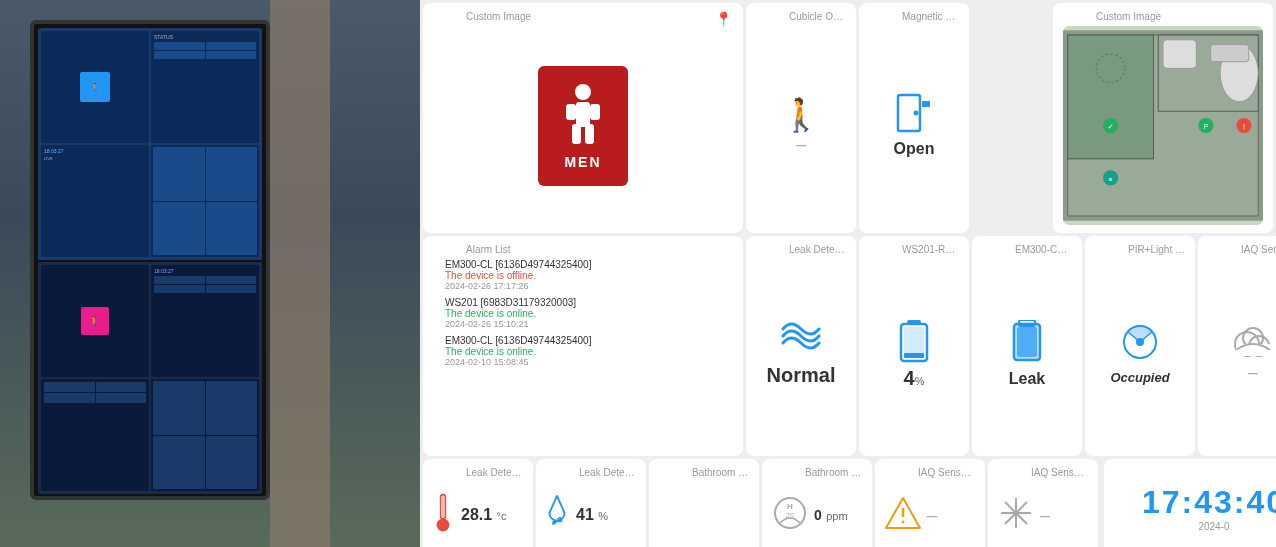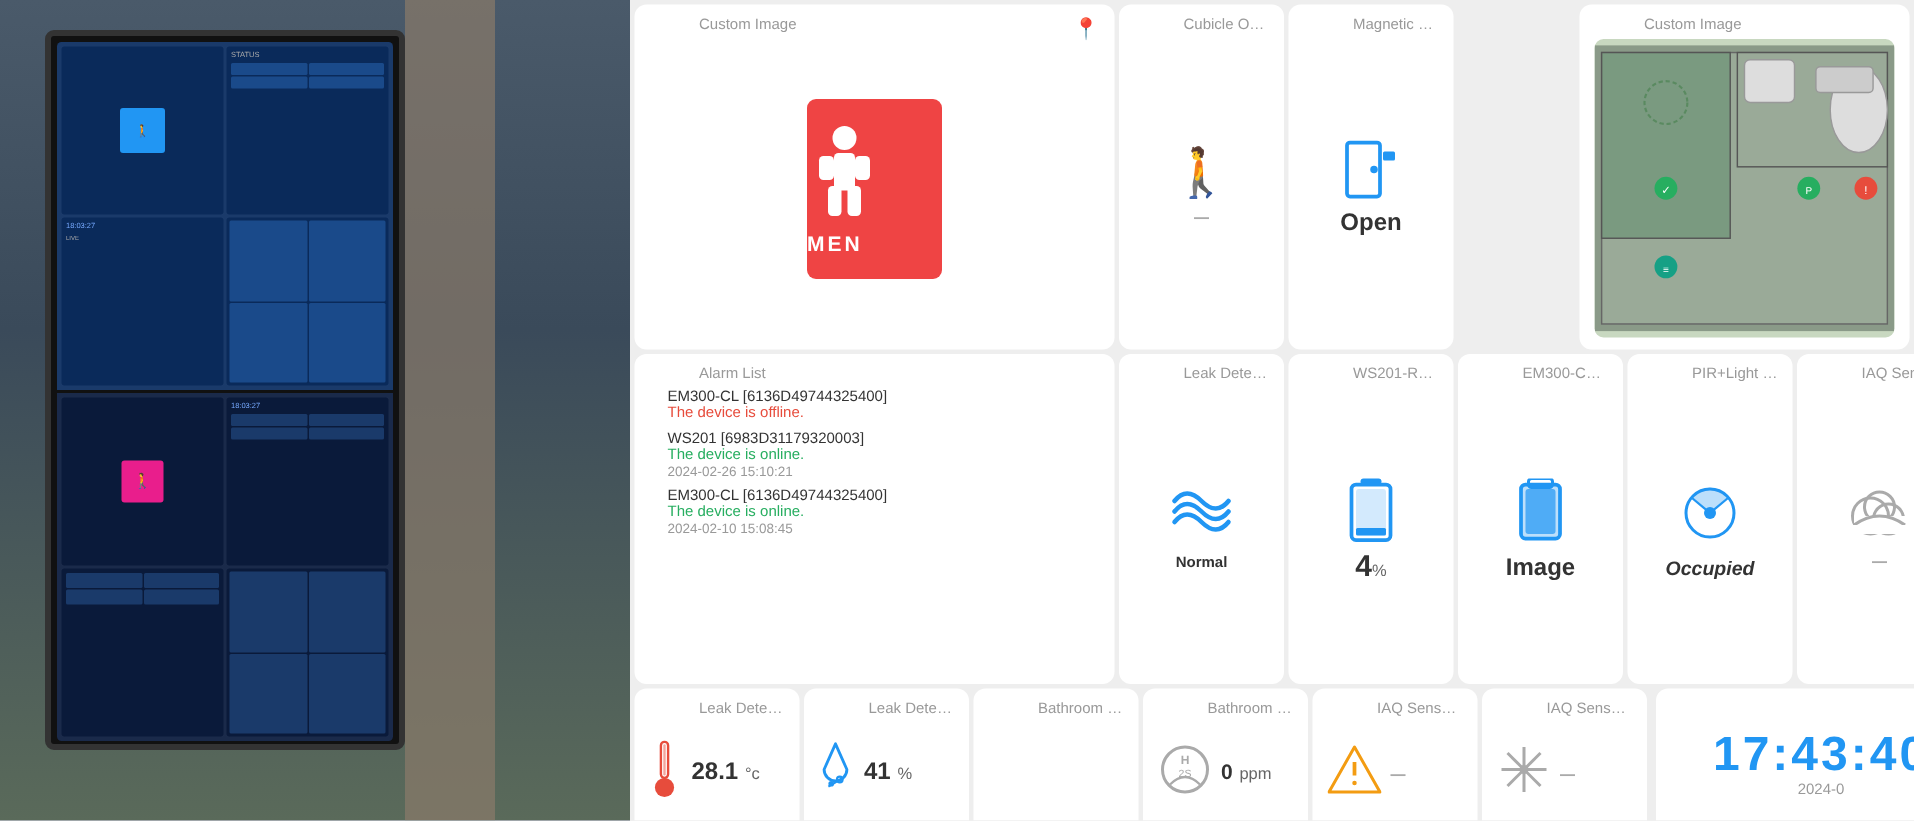--- a/index.html
+++ b/index.html
@@ -95,25 +95,25 @@
     }
     .men-icon-container {
       flex: 1;
       display: flex;
       align-items: center;
       justify-content: center;
     }
     .men-sign {
       width: 90px;
       height: 120px;
-      background: #ef4444;
+      background: #b91c1c;
       border-radius: 6px;
       display: flex;
       flex-direction: column;
-      align-items: flex-start;
+      align-items: center;
       justify-content: center;
       color: white;
     }
     .men-sign svg {
       width: 50px;
       height: 70px;
     }
     .men-label {
       font-size: 14px;
       font-weight: bold;
@@ -318,20 +318,21 @@
   </div>
 
   <div style="display:flex;gap:3px;height:220px;flex-shrink:0;">
 
     <div class="card" style="width:320px;flex-shrink:0;">
       <div class="card-title">Alarm List</div>
       <div class="alarm-scroll">
         <div class="alarm-item">
           <div class="alarm-device">EM300-CL [6136D49744325400]</div>
           <div class="alarm-status-offline">The device is offline.</div>
+          <div class="alarm-time">2024-02-26 17:17:26</div>
         </div>
         <div class="alarm-item">
           <div class="alarm-device">WS201 [6983D31179320003]</div>
           <div class="alarm-status-online">The device is online.</div>
           <div class="alarm-time">2024-02-26 15:10:21</div>
         </div>
         <div class="alarm-item">
           <div class="alarm-device">EM300-CL [6136D49744325400]</div>
           <div class="alarm-status-online">The device is online.</div>
           <div class="alarm-time">2024-02-10 15:08:45</div>
@@ -342,21 +343,21 @@
     <div class="card" style="width:110px;flex-shrink:0;">
       <div class="card-title">Leak Detection Sensor...</div>
       <div class="card-center">
         <div>
           <svg width="40" height="35" viewBox="0 0 40 35">
             <path d="M2 15 Q10 5 20 15 Q30 25 38 15" fill="none" stroke="#2196F3" stroke-width="3" stroke-linecap="round"></path>
             <path d="M2 22 Q10 12 20 22 Q30 32 38 22" fill="none" stroke="#2196F3" stroke-width="3" stroke-linecap="round"></path>
             <path d="M2 8 Q10 -2 20 8 Q30 18 38 8" fill="none" stroke="#2196F3" stroke-width="3" stroke-linecap="round"></path>
           </svg>
         </div>
-        <div class="small-card-value" style="font-size:10px;margin-top:4px;">Normal</div>
+        <div class="small-card-value" style="font-size:20px;margin-top:4px;">Normal</div>
       </div>
     </div>
 
     <div class="card" style="width:110px;flex-shrink:0;">
       <div class="card-title">WS201-Remaining A...</div>
       <div class="card-center">
         <div>
           <svg width="30" height="45" viewBox="0 0 30 45">
             <rect x="8" y="2" width="14" height="4" rx="2" fill="#2196F3"></rect>
             <rect x="2" y="6" width="26" height="37" rx="3" fill="none" stroke="#2196F3" stroke-width="2.5"></rect>
@@ -375,21 +376,21 @@
       <div class="card-title">EM300-CL-Liquid Lev...</div>
       <div class="card-center">
         <div>
           <svg width="32" height="42" viewBox="0 0 32 42">
             <rect x="3" y="4" width="26" height="36" rx="3" fill="#2196F3" opacity="0.3"></rect>
             <rect x="3" y="4" width="26" height="36" rx="3" fill="none" stroke="#2196F3" stroke-width="2.5"></rect>
             <rect x="6" y="7" width="20" height="30" rx="2" fill="#2196F3" opacity="0.7"></rect>
             <rect x="8" y="0" width="16" height="6" rx="2" fill="none" stroke="#2196F3" stroke-width="2"></rect>
           </svg>
         </div>
-        <div class="small-card-value status-blue" style="font-size:16px;margin-top:4px;">Image</div>
+        <div class="small-card-value status-blue" style="font-size:16px;margin-top:4px;">Leak</div>
       </div>
     </div>
 
     <div class="card" style="width:110px;flex-shrink:0;">
       <div class="card-title">PIR+Light Sensor (WS...</div>
       <div class="card-center">
         <div>
           <svg width="40" height="40" viewBox="0 0 40 40">
             <circle cx="20" cy="20" r="16" fill="none" stroke="#2196F3" stroke-width="2"></circle>
             <path d="M20 20 L8 10 A14 14 0 0 1 32 10 Z" fill="#2196F3" opacity="0.3"></path>

